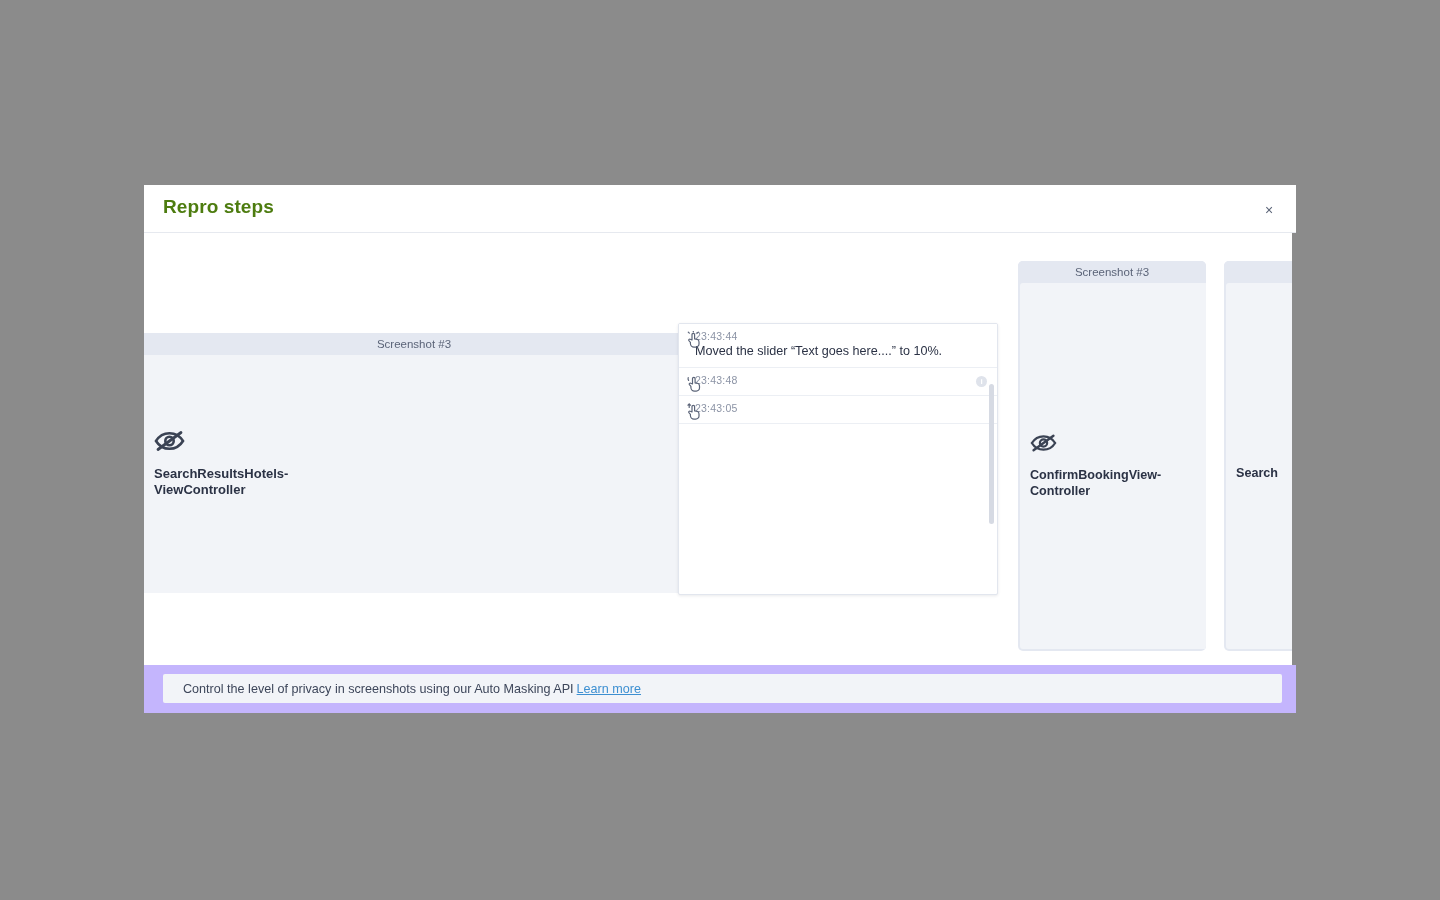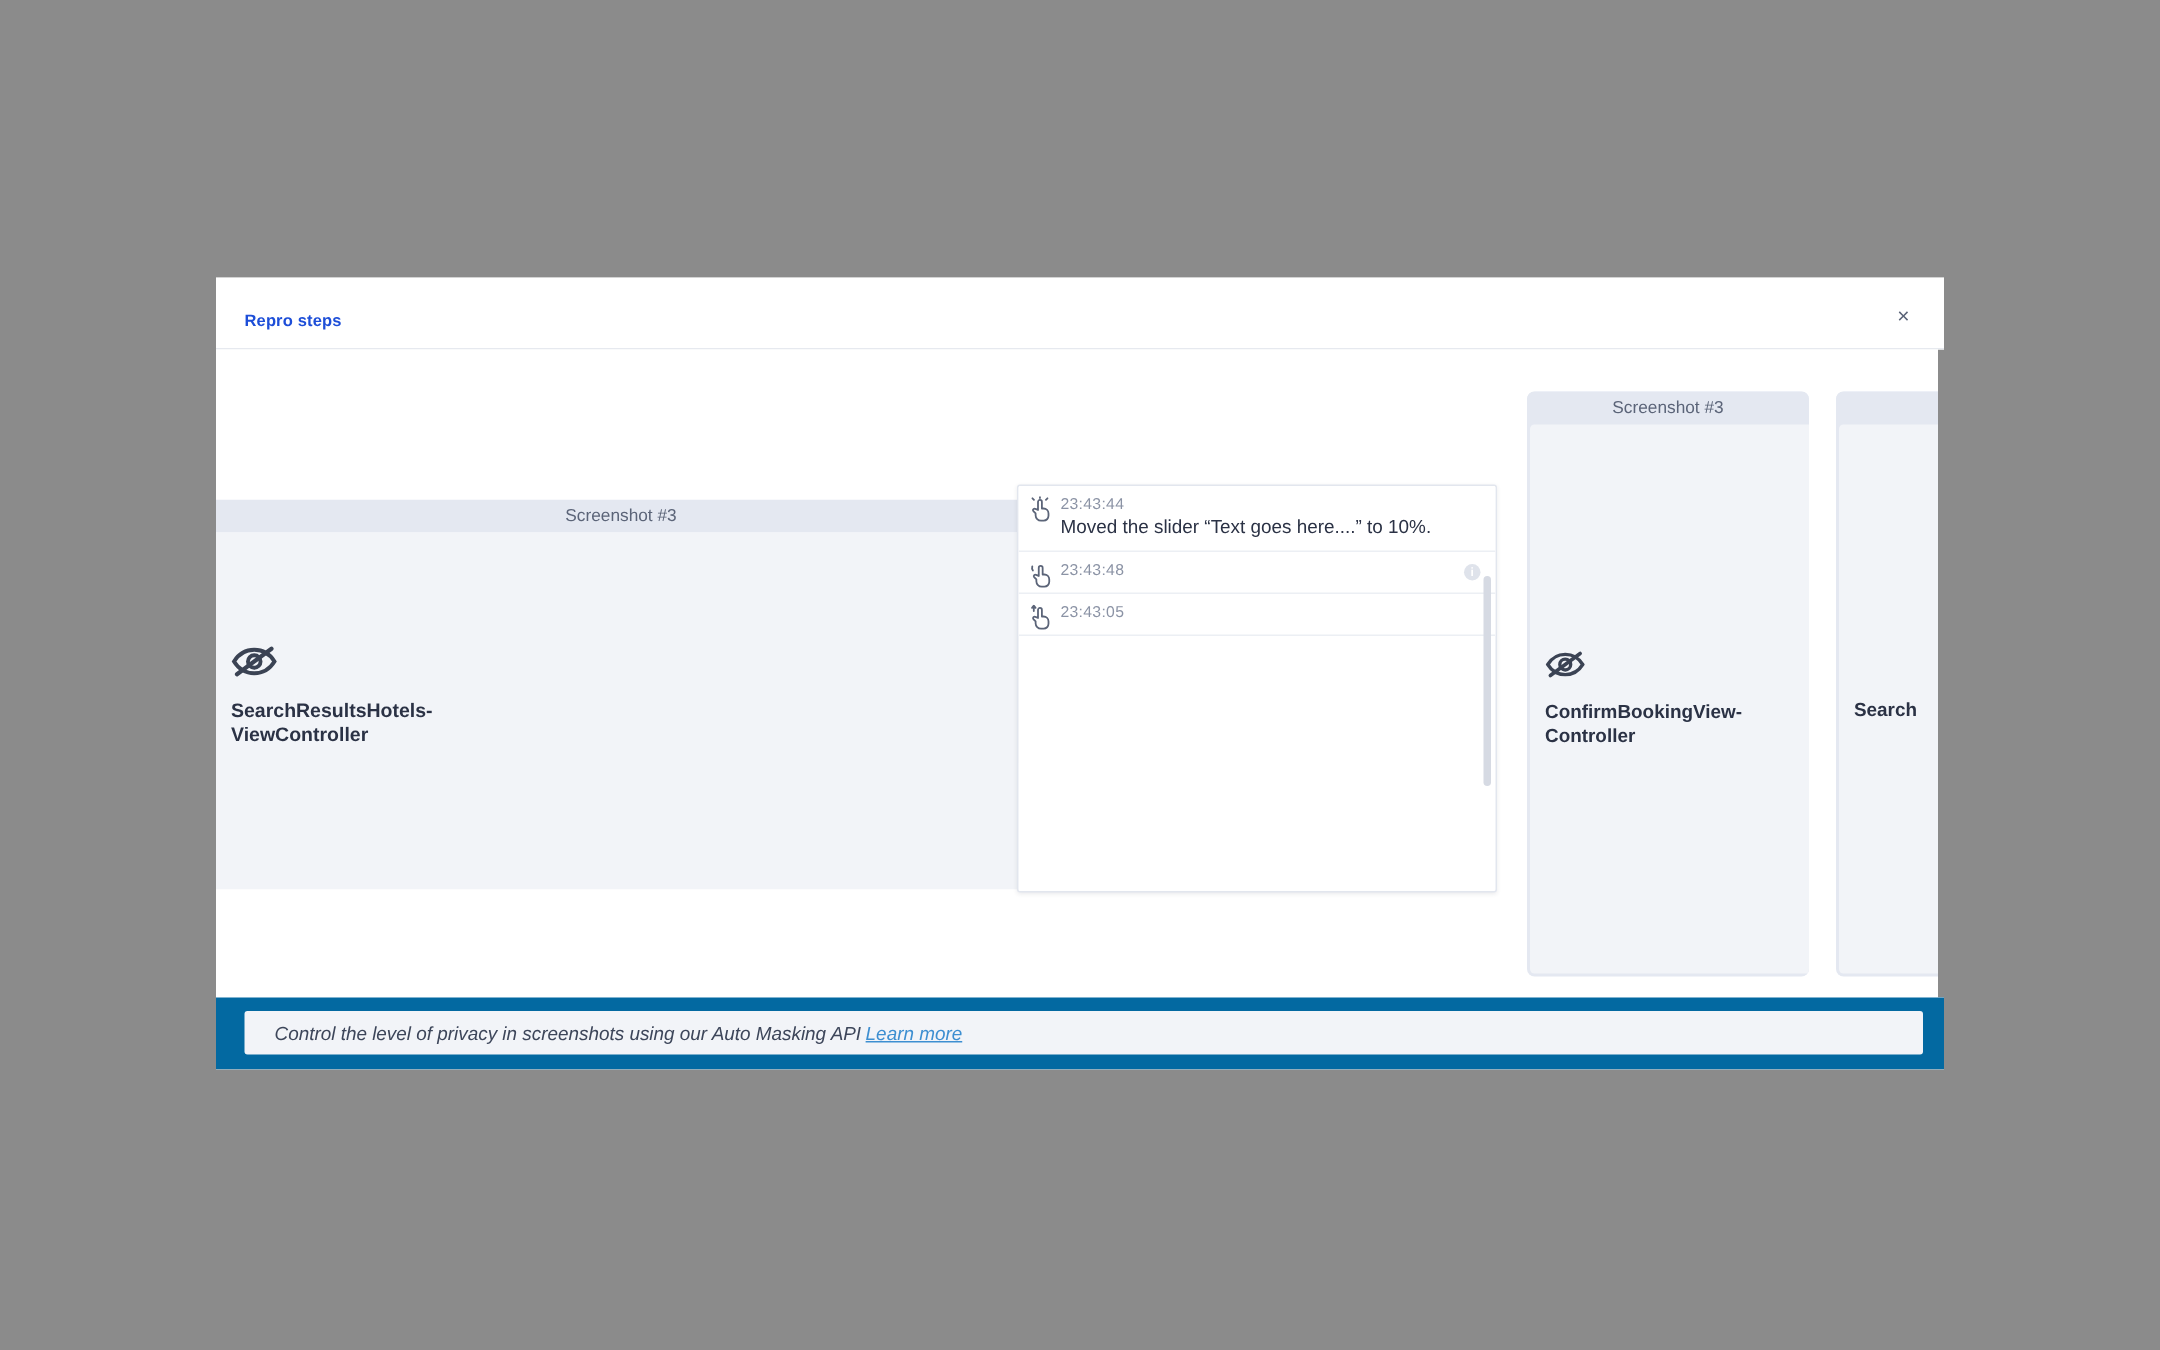--- a/index.html
+++ b/index.html
@@ -29,24 +29,24 @@
   
   .modal-header {
     position: absolute;
     left: 0; top: 0;
     width: 1152px; height: 48px;
     border-bottom: 1px solid #e6e9ef;
     background: #fff;
   }
   .modal-title {
     position: absolute;
-    left: 19px; top: 23px;
-    font-size: 11px;
+    left: 19px; top: 11px;
+    font-size: 19px;
     font-weight: bold;
-    color: #1d4ed8;
+    color: #4d7c0f;
     letter-spacing: 0.1px;
   }
   .close-btn {
     position: absolute;
     right: 14px; top: 12px;
     width: 26px; height: 26px;
     display: flex; align-items: center; justify-content: center;
     font-size: 14px;
     color: #5b6478;
     cursor: pointer;
@@ -137,21 +137,21 @@
     left: 534px; top: 90px;
     width: 320px; height: 272px;
     background: #fff;
     border: 1px solid #e2e6ee;
     border-radius: 2px;
     box-shadow: 0 1px 3px rgba(40,50,70,0.10);
     overflow: hidden;
   }
   .ev-row {
     position: relative;
-    padding: 6px 28px 8px 28px;
+    padding: 6px 28px 8px 16px;
     border-bottom: 1px solid #eceff4;
     background: #fff;
   }
   .ev-row:last-child { border-bottom: none; }
   .ev-icon {
     position: absolute;
     left: 7px; top: 7px;
     width: 18px; height: 18px;
     line-height: 0;
     color: #5b6478;
@@ -186,22 +186,21 @@
     width: 5px; height: 140px;
     background: #d6dae3;
     border-radius: 3px;
   }
 
   
   .modal-footer {
     position: absolute;
     left: 0; bottom: 0;
     width: 1152px; height: 48px;
-    background: #0369a1;
-    font-style: italic;
+    background: #c4b5fd;
   }
   .footer-bar {
     position: absolute;
     left: 19px; top: 9px;
     right: 14px;
     height: 29px;
     background: #f2f4f8;
     border-radius: 2px;
     display: flex; align-items: center;
     padding-left: 20px;

